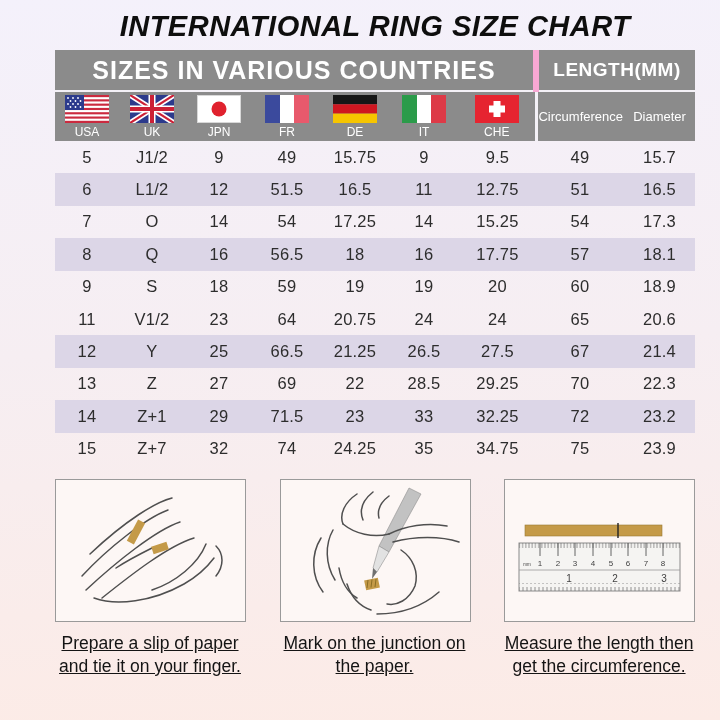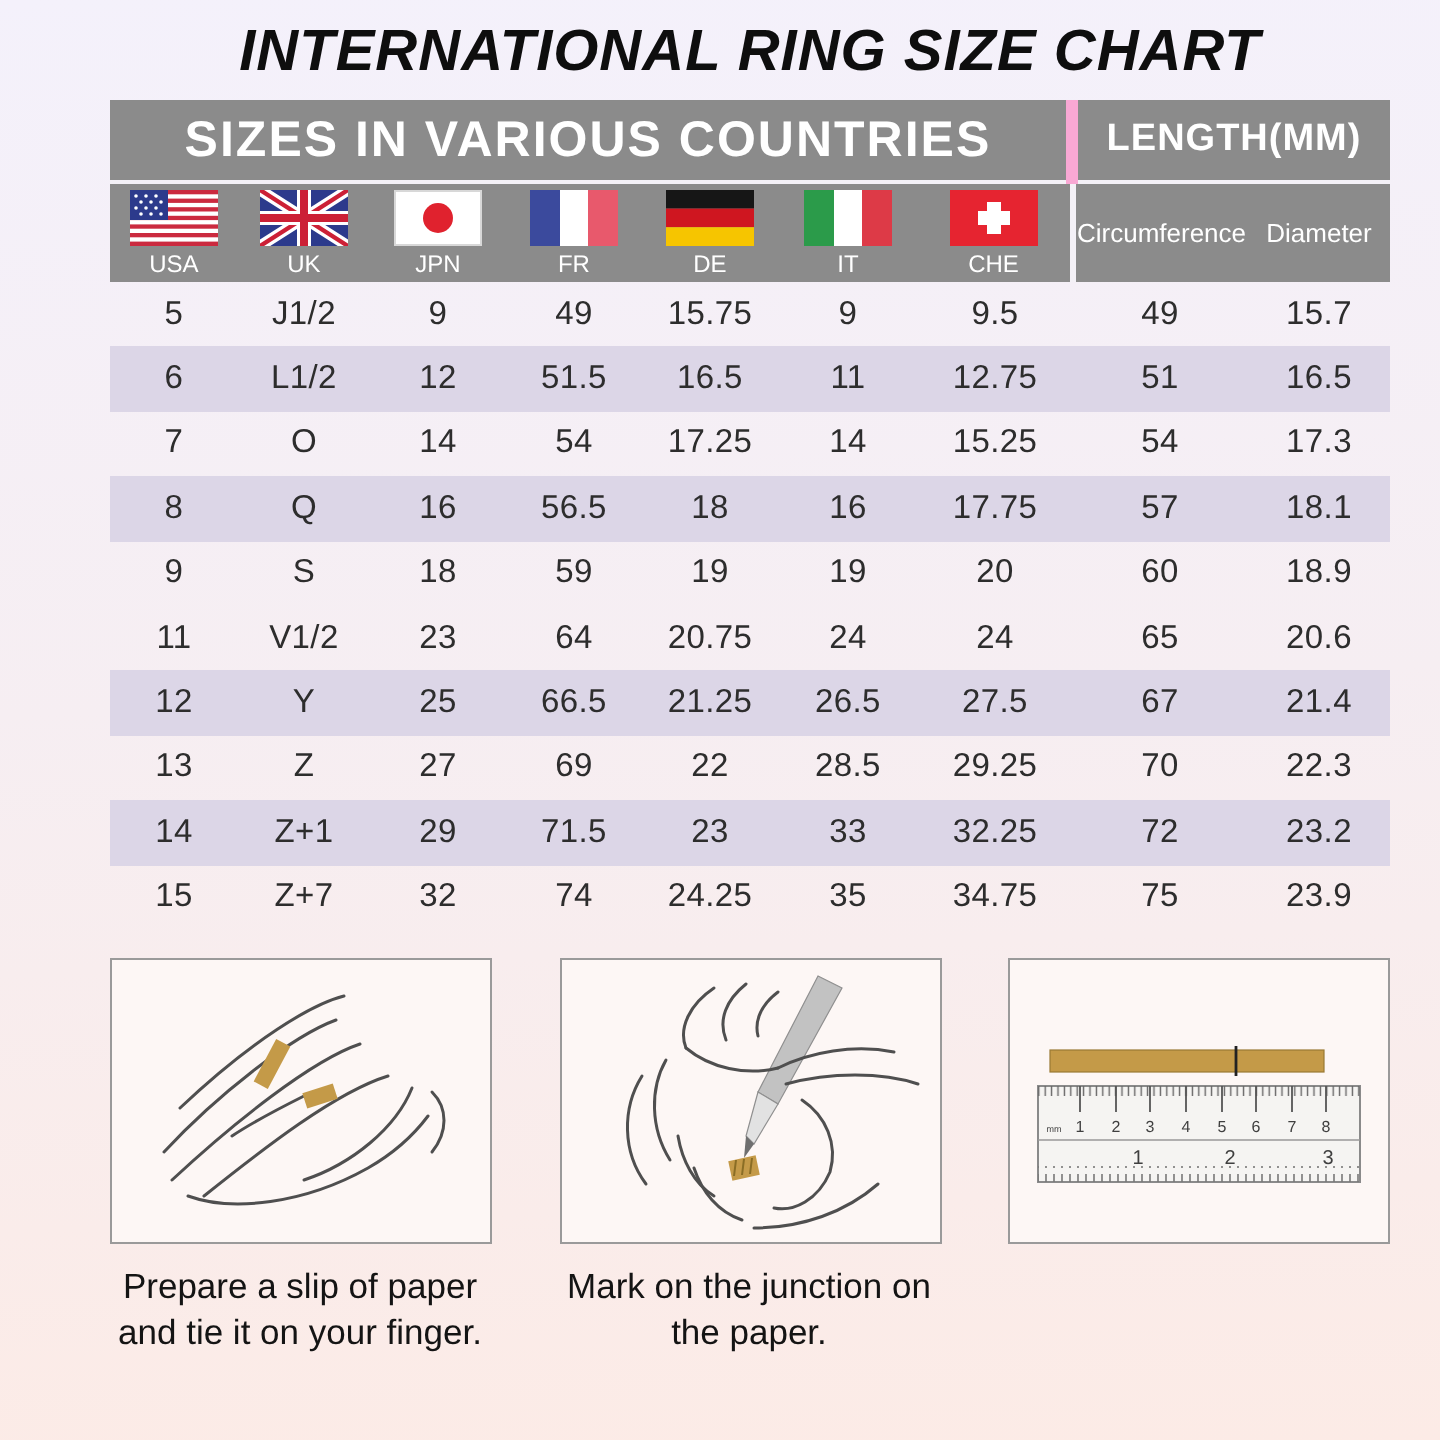--- a/index.html
+++ b/index.html
@@ -48,21 +48,21 @@
     display: flex; justify-content: space-between;
   }
   .step { margin: 0; width: 191px; }
   .illus {
     width: 191px; height: 143px; box-sizing: border-box;
     background: #fdf7f5; border: 1px solid #9a9a9a;
   }
   .illus svg { display: block; }
   figcaption {
     width: 210px; margin: 10px 0 0 -10px;
-    text-align: center; font-size: 17.5px; line-height: 1.3; color: #141414;
+    text-align: center; font-size: 17.5px; line-height: 1.3; color: #141414; text-decoration: underline;
   }
 </style>
 </head>
 <body>
 
 <div class="page">
 
   <h1 class="title">INTERNATIONAL RING SIZE CHART</h1>
 
   <table class="ring">
@@ -387,16 +387,17 @@
           </g>
           <line x1="14" y1="90" x2="175" y2="90" stroke="#999" stroke-width="0.8"></line>
           <g font-family="Liberation Sans, sans-serif" font-size="10" fill="#3f3f3f" text-anchor="middle">
             <text x="64" y="102">1</text>
             <text x="110" y="102">2</text>
             <text x="159" y="102">3</text>
           </g>
           <rect x="14" y="103" width="161" height="8" fill="url(#tickBot)"></rect>
         </svg>
       </div>
+      <figcaption>Measure the length then get the circumference.</figcaption>
     </figure>
 
   </div>
 </div>
 
 </body></html>

